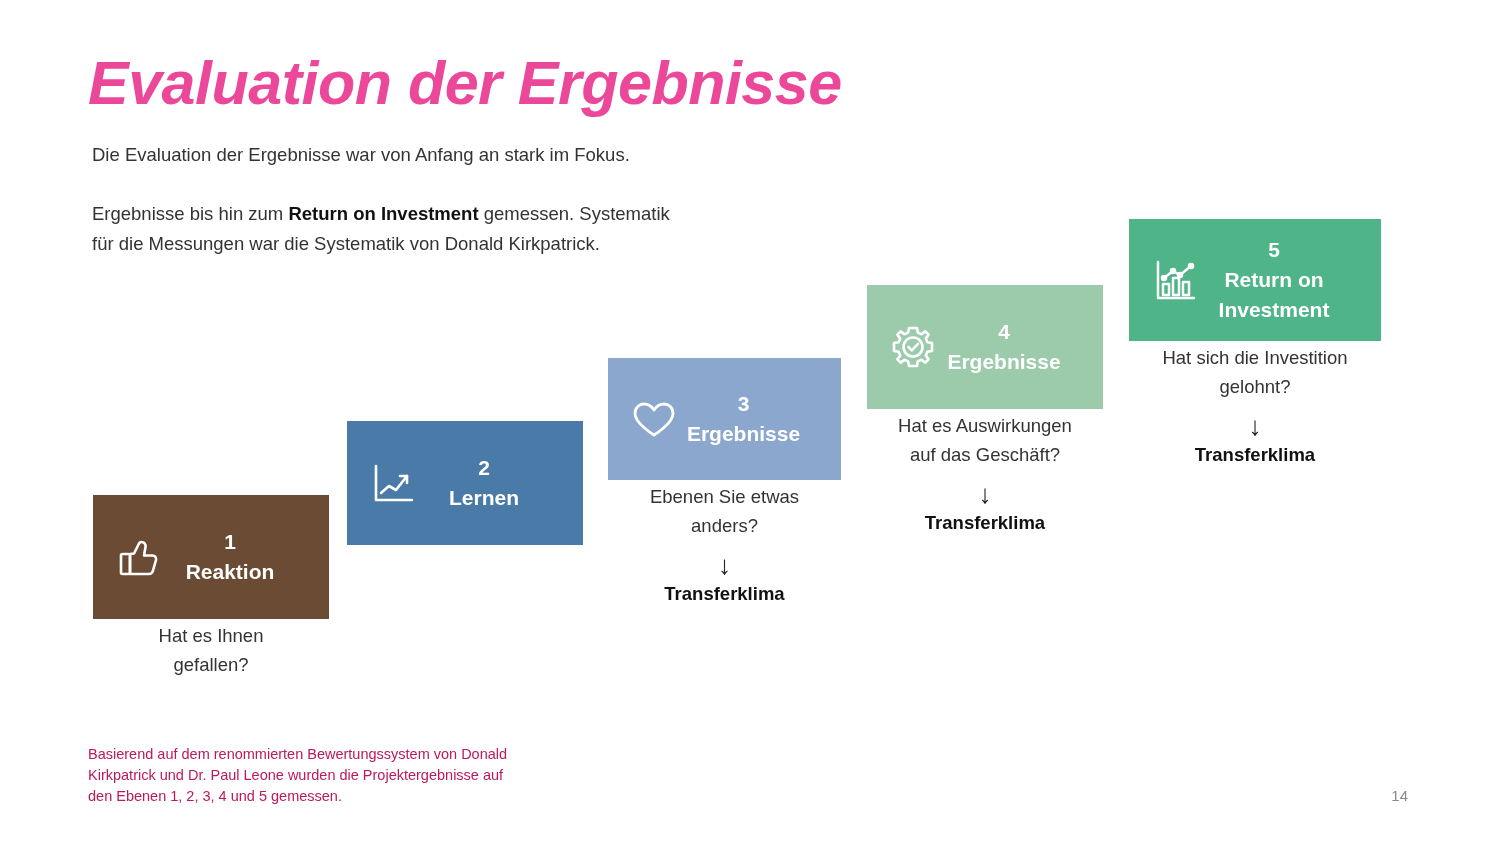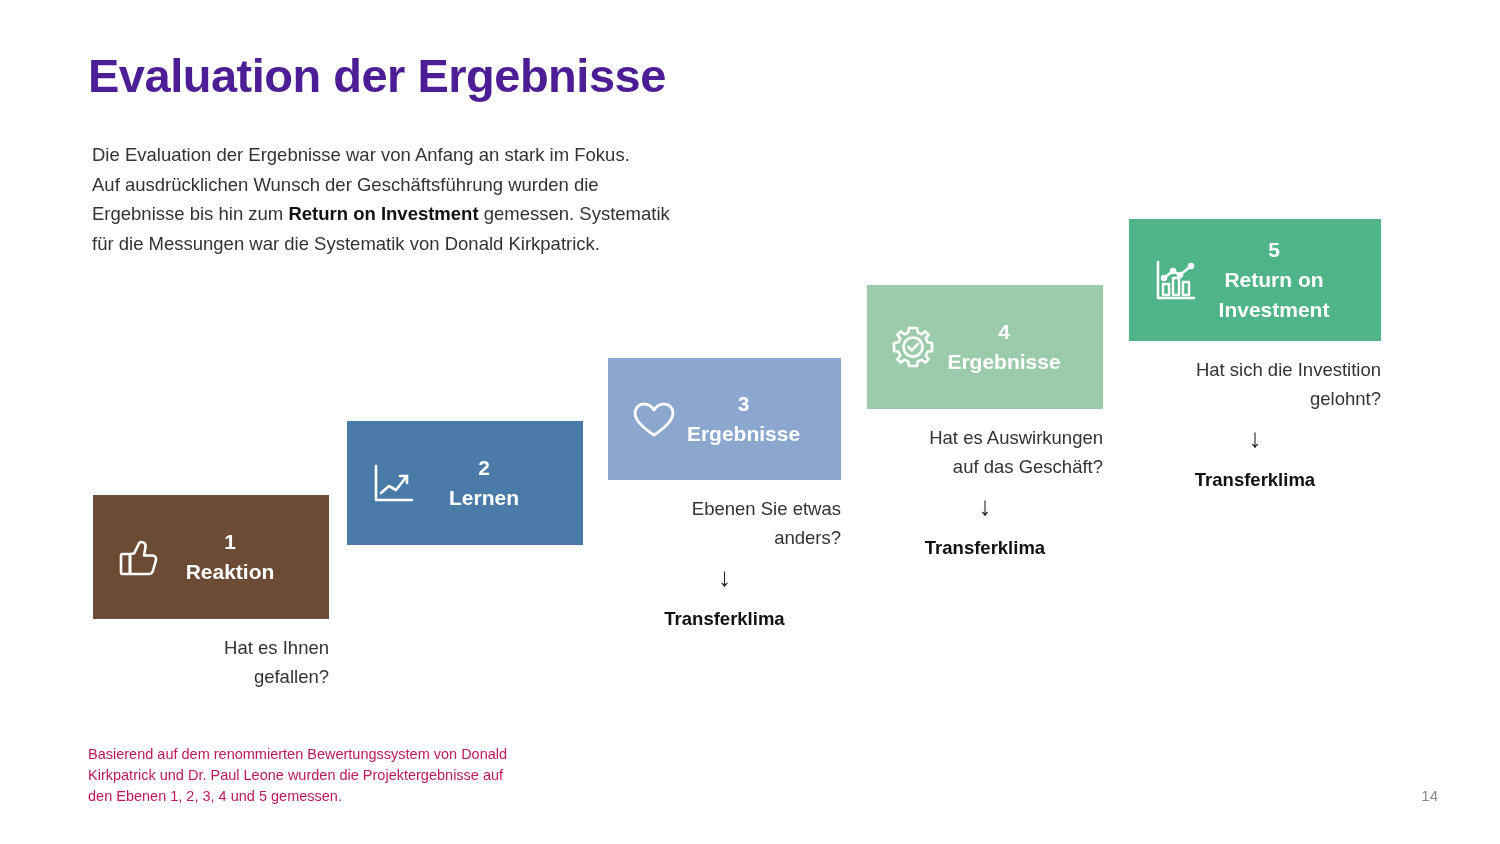--- a/index.html
+++ b/index.html
@@ -14,25 +14,26 @@
     font-family: "Liberation Sans", sans-serif;
     color: #1a1a1a;
     overflow: hidden;
   }
 
   
   #slide-title {
     position: absolute;
     left: 88px;
     top: 48px;
-    font-size: 47px;
+    font-size: 61px;
     font-weight: bold;
     letter-spacing: -0.5px;
-    color: #4c1d95;
+    color: #ec4899;
     white-space: nowrap;
+    font-style: italic;
   }
 
   
   #intro {
     position: absolute;
     left: 92px;
     top: 140px;
     width: 700px;
     font-size: 18.5px;
     line-height: 29.5px;
@@ -76,35 +77,35 @@
   }
   .card .icon {
     position: absolute;
     left: 20px;
     top: 50%;
     transform: translateY(-50%);
     width: 52px;
     height: 52px;
   }
   .caption {
-    margin-top: 14px;
-    text-align: right;
+    margin-top: 2px;
+    text-align: center;
     font-size: 18.5px;
     line-height: 29px;
     color: #333333;
   }
   .arrow-down {
     margin-top: 12px;
     text-align: center;
     font-size: 26px;
     line-height: 26px;
     color: #222222;
   }
   .transfer {
-    margin-top: 18px;
+    margin-top: 5px;
     text-align: center;
     font-size: 18.5px;
     font-weight: bold;
     color: #111111;
   }
 
   
   #step-1 { left: 93px;  top: 495px; width: 236px; }
   #step-1 .card { width: 236px; height: 124px; background: #6b4b33; }
 
@@ -128,34 +129,34 @@
     top: 744px;
     width: 520px;
     font-size: 14.5px;
     line-height: 21px;
     color: #be185d;
   }
 
   
   #page-number {
     position: absolute;
-    right: 62px;
+    right: 92px;
     top: 787px;
     font-size: 15px;
     color: #8a8a8a;
   }
 </style>
 </head>
 <body>
 
 <div id="slide-title">Evaluation der Ergebnisse</div>
 
 <div id="intro">
   <span>Die Evaluation der Ergebnisse war von Anfang an stark im Fokus.</span><br>
-  <span>Auf ausdrücklichen Wunsch der Geschäftsführung wurden die</span><br>
+  <br>
   <span>Ergebnisse bis hin zum </span><b>Return on Investment</b><span> gemessen. Systematik</span><br>
   <span>für die Messungen war die Systematik von Donald Kirkpatrick.</span>
 </div>
 
 <div class="step" id="step-1">
   <div class="card">
     <span class="icon">
       <svg viewBox="0 0 52 52" width="52" height="52" fill="none" stroke="#ffffff" stroke-width="2.6" stroke-linecap="round" stroke-linejoin="round">
         <path d="M17 23 L17 43 L36 43 C38 43 39.5 41.5 40 39.5 L43 29 C43.5 26.5 42 24.5 39.5 24.5 L31 24.5 L32.5 16 C33 13 31 11 28.5 11 C27 11 26 12 25.5 13.5 L21 22.5 Z"></path>
         <rect x="8" y="23" width="9" height="20" rx="1.5"></rect>

